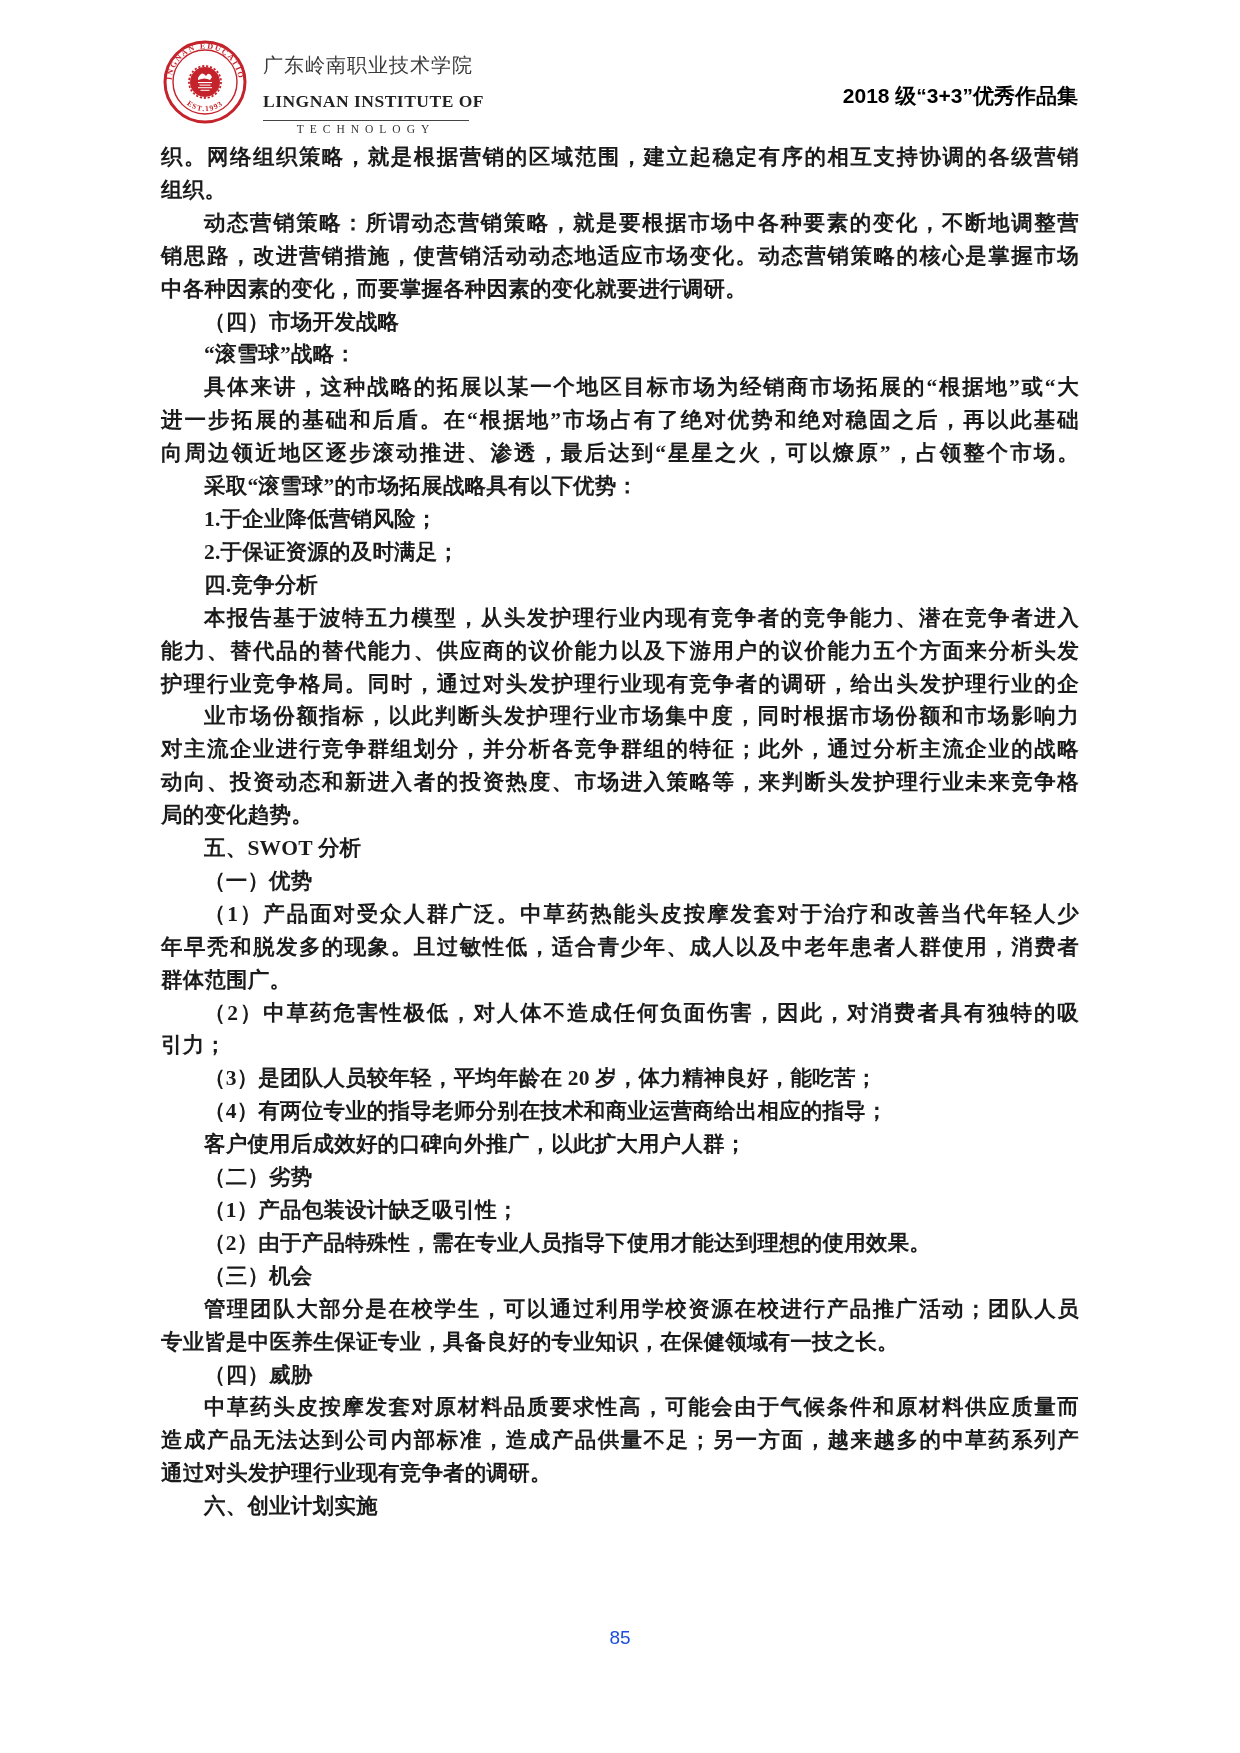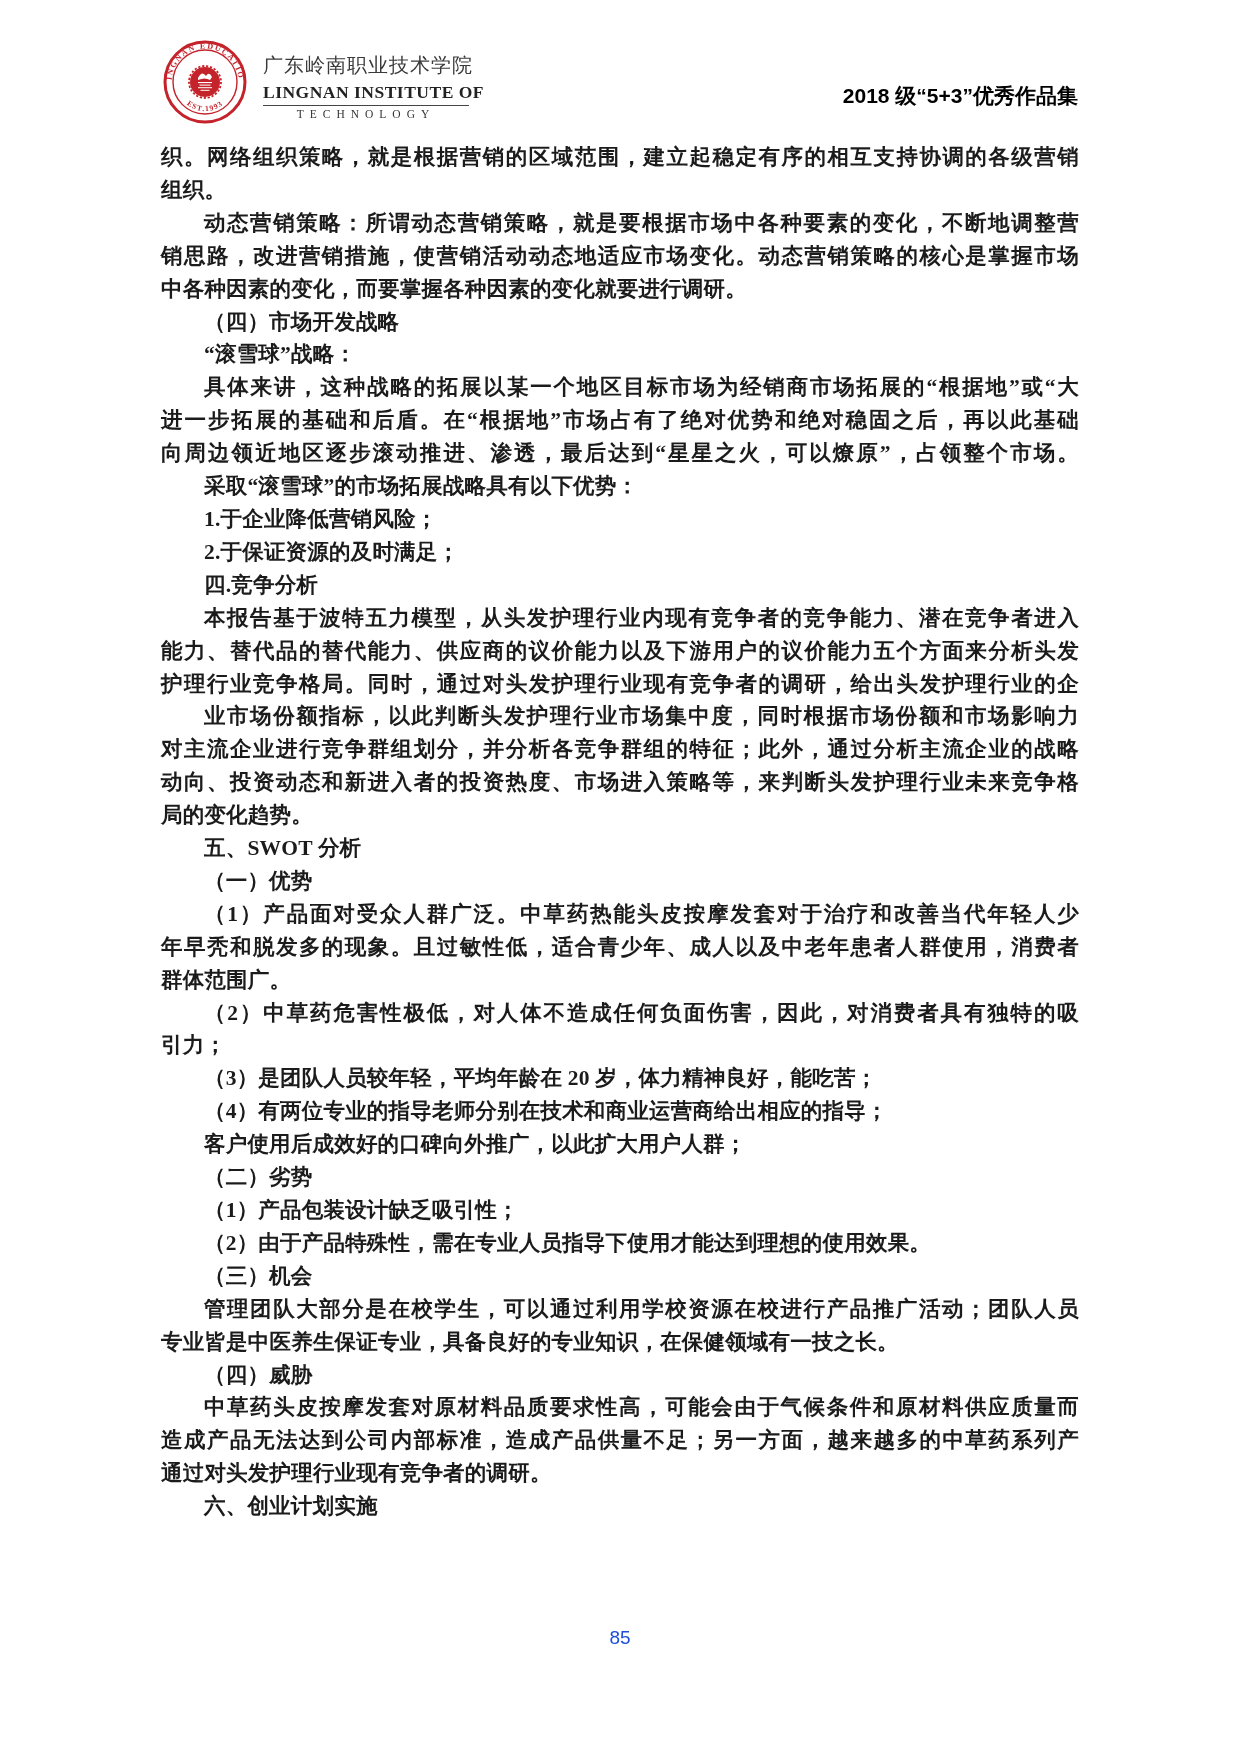--- a/index.html
+++ b/index.html
@@ -16,27 +16,27 @@
   
   .header { position:absolute; left:161px; top:38px; right:162px; height:92px; }
   .logo-wrap { position:absolute; left:2px; top:2px; width:84px; height:84px; }
   .school-text { position:absolute; left:102px; top:14px; width:220px; }
   .school-cn {
     font-family:Liberation Serif, serif;
     font-size:20px; color:#3a3a3a; letter-spacing:1px; white-space:nowrap;
   }
   .school-en1 {
     font-family:"Liberation Serif","DejaVu Serif",serif;
-    font-weight:bold; font-size:17.5px; color:#222; margin-top:3px;
+    font-weight:bold; font-size:17.5px; color:#222; margin-top:12px;
     letter-spacing:0.5px; white-space:nowrap;
   }
   .school-en2 {
     font-family:"Liberation Serif","DejaVu Serif",serif;
     font-size:11.5px; color:#333; letter-spacing:6px; text-align:center;
-    border-top:1.5px solid #444; margin-top:2px; padding-top:2px; width:206px;
+    border-top:1.5px solid #444; margin-top:8px; padding-top:2px; width:206px;
     white-space:nowrap;
   }
   .collection-title {
     position:absolute; right:0; top:44px;
     font-family:"Liberation Sans","DejaVu Sans",sans-serif;
     font-weight:bold; font-size:21px; color:#000; white-space:nowrap;
   }
 
   
   .doc-body {
@@ -89,21 +89,21 @@
         <rect x="37.5" y="49.8" width="9" height="1.0" fill="#ffffff"></rect>
       </svg>
     </div>
 
     <div class="school-text">
       <div class="school-cn">广东岭南职业技术学院</div>
       <div class="school-en1">LINGNAN INSTITUTE OF</div>
       <div class="school-en2">TECHNOLOGY</div>
     </div>
 
-    <div class="collection-title">2018 级“5+3”优秀作品集</div>
+    <div class="collection-title">2018 级“3+3”优秀作品集</div>
   </div>
 
   <main class="doc-body">
       <div class="line justify">织。网络组织策略，就是根据营销的区域范围，建立起稳定有序的相互支持协调的各级营销</div>
       <div class="line">组织。</div>
       <div class="line indent justify">动态营销策略：所谓动态营销策略，就是要根据市场中各种要素的变化，不断地调整营</div>
       <div class="line justify">销思路，改进营销措施，使营销活动动态地适应市场变化。动态营销策略的核心是掌握市场</div>
       <div class="line">中各种因素的变化，而要掌握各种因素的变化就要进行调研。</div>
       <div class="line indent">（四）市场开发战略</div>
       <div class="line indent">“滚雪球”战略：</div>

